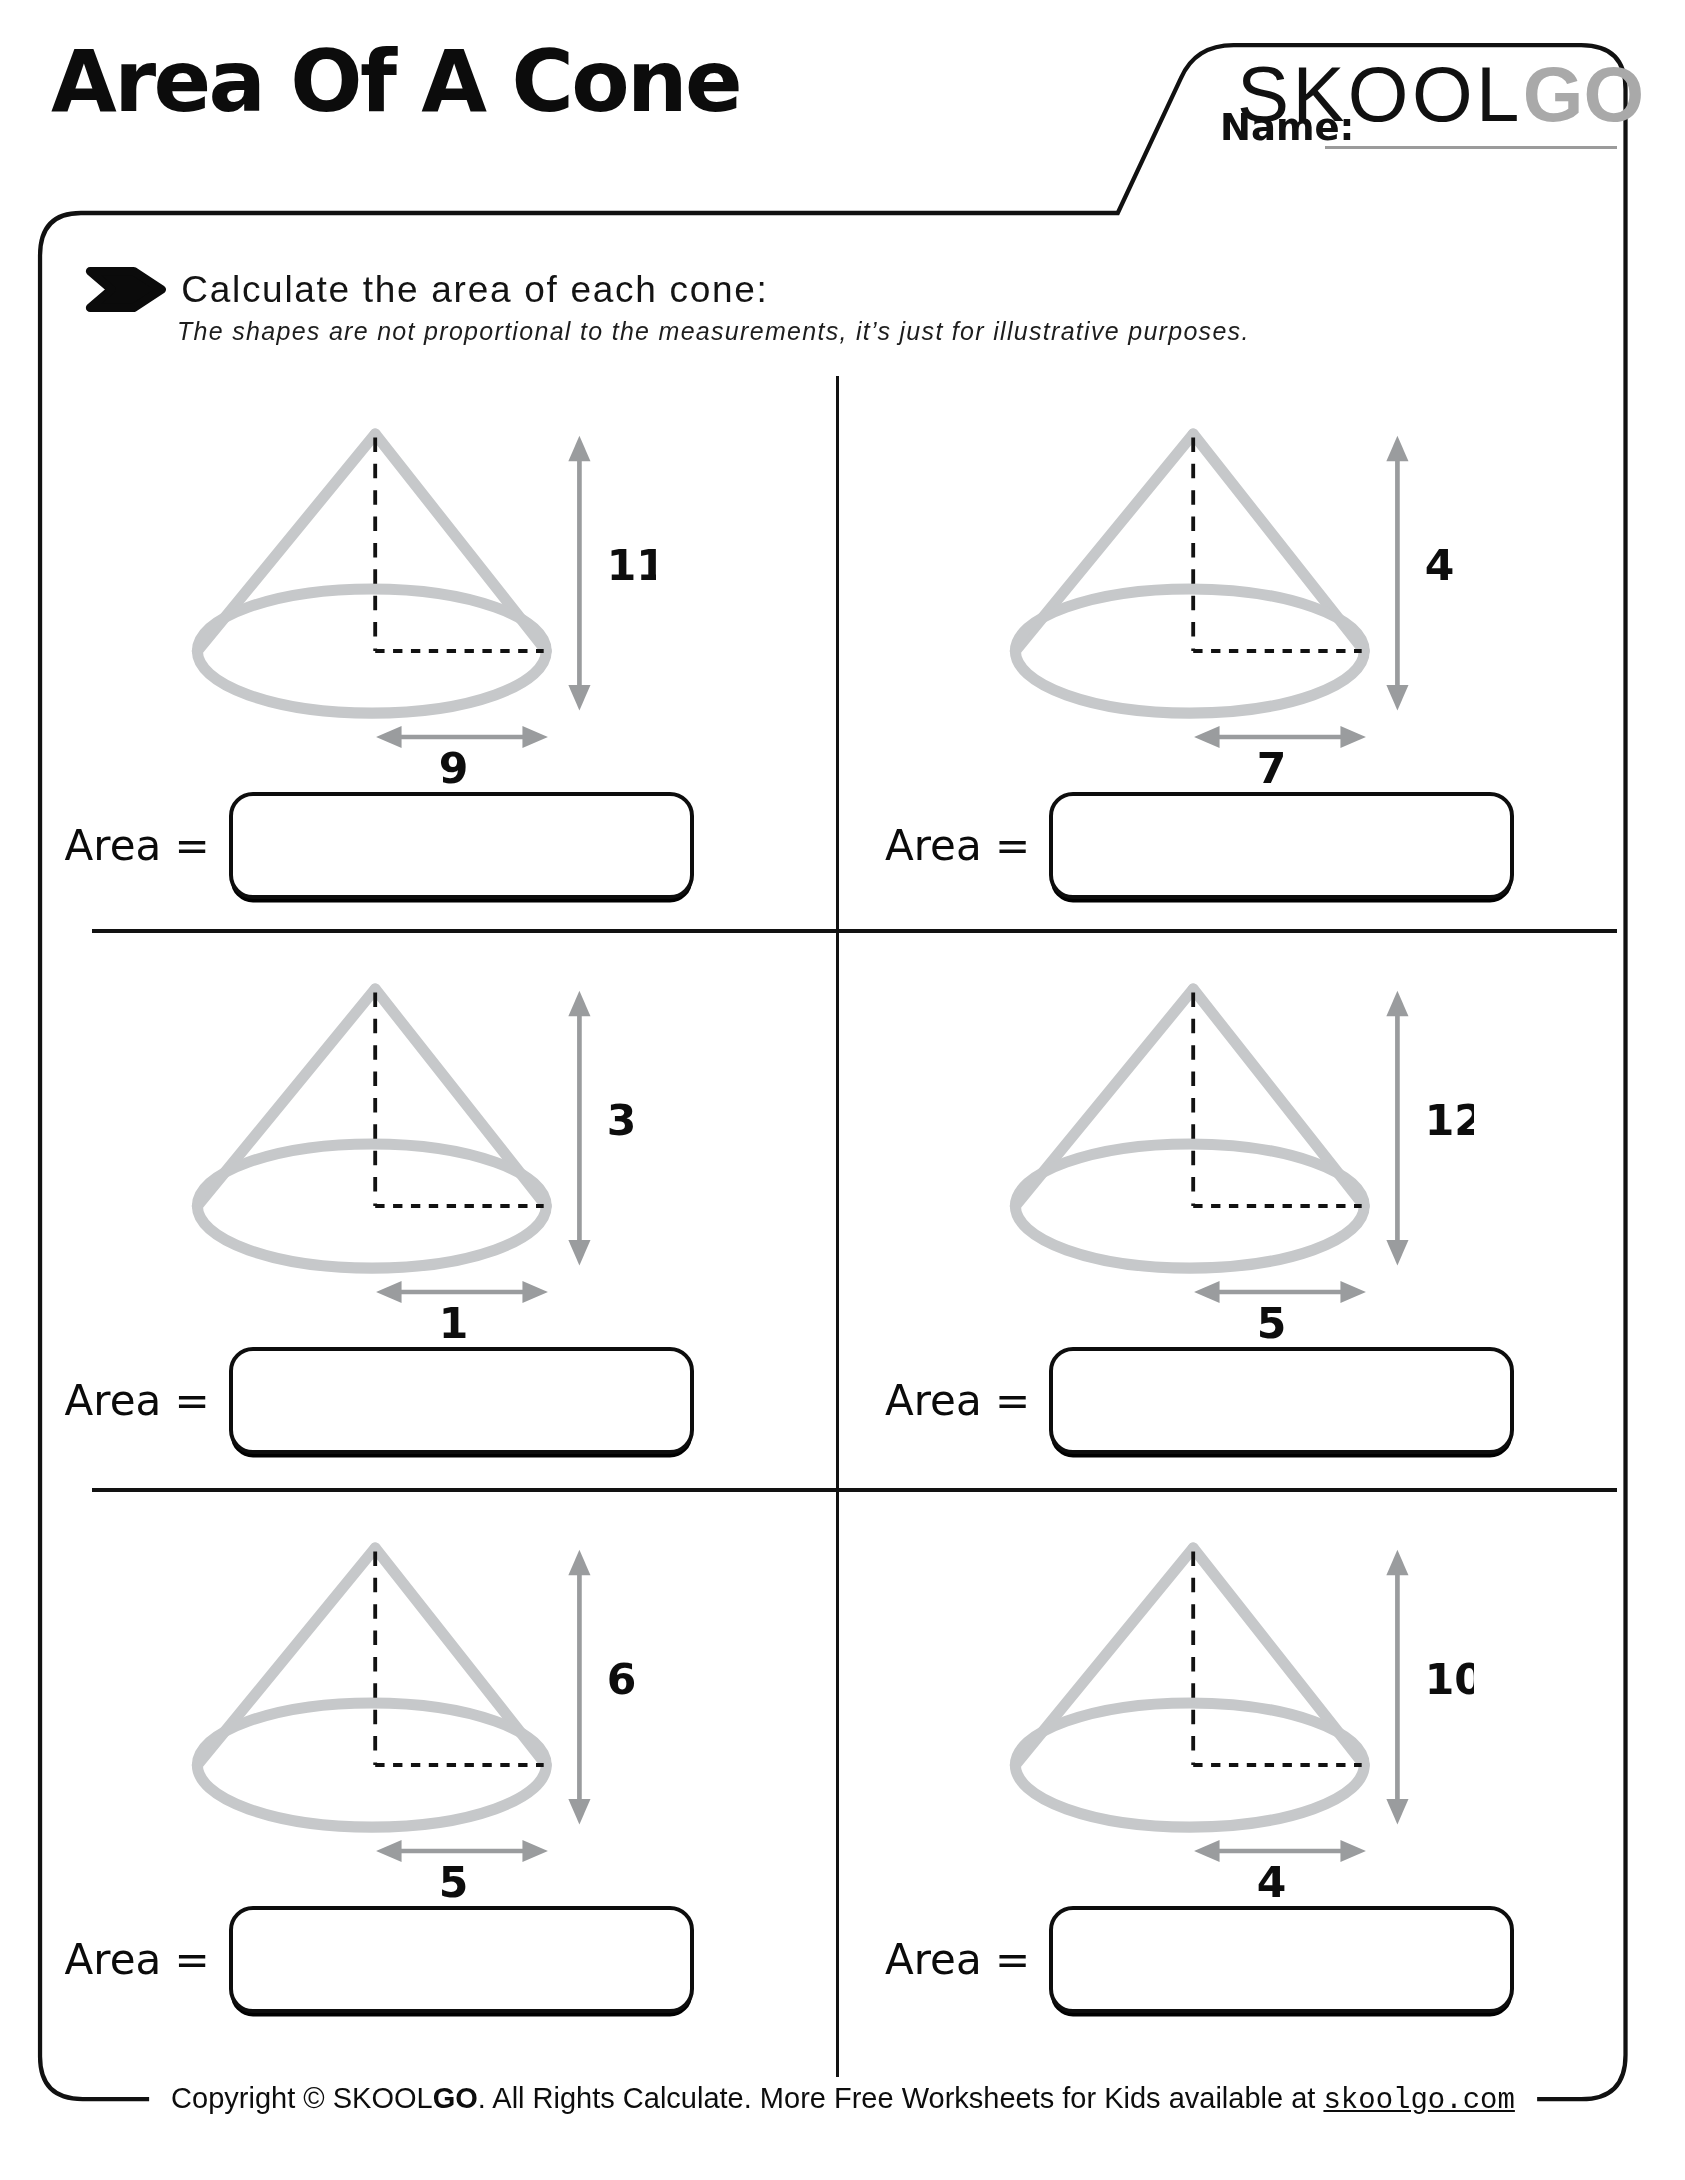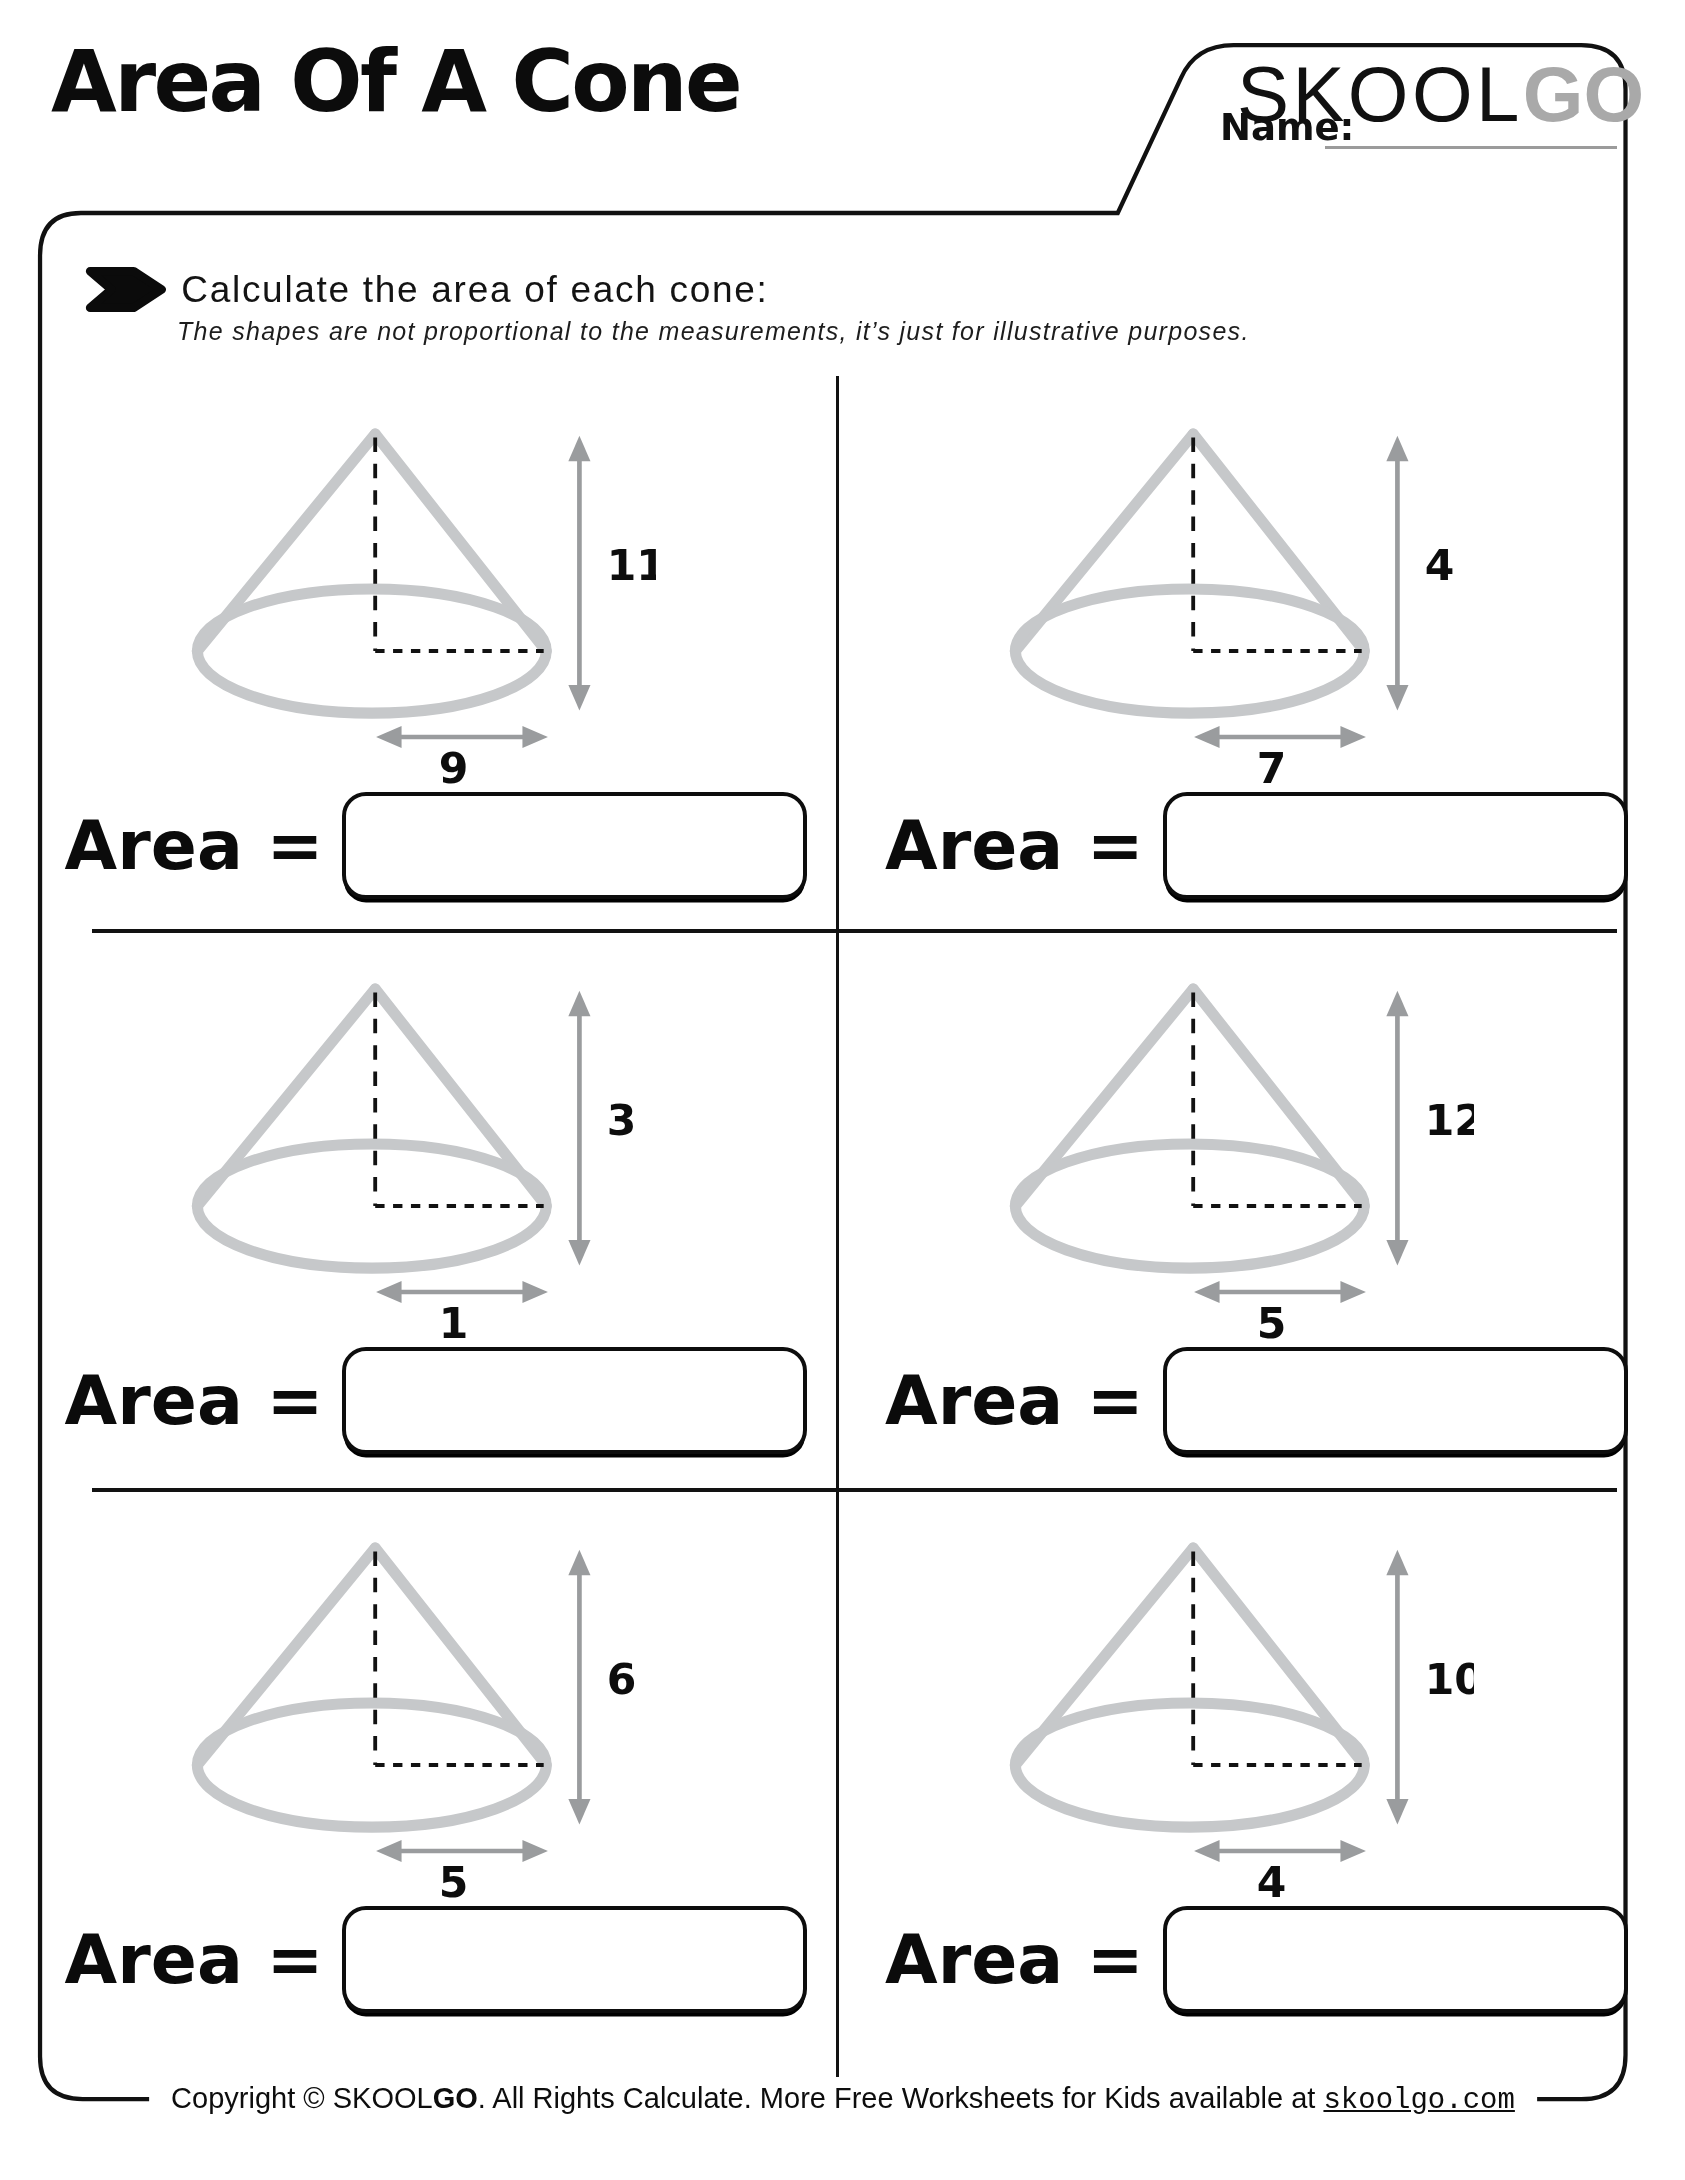--- a/index.html
+++ b/index.html
@@ -34,21 +34,21 @@
   .cell{position:relative;}
   .fig{position:absolute;left:170px;top:39px;}
   .cell:nth-child(even) .fig{left:149px;}
   .cone{stroke:var(--cone-gray,#c6c8ca);stroke-width:13;fill:none;stroke-linecap:round;}
   .dashline{stroke:#121212;stroke-width:4.5;fill:none;}
   .arrow line{stroke:var(--arrow-gray,#9a9c9e);stroke-width:5.5;}
   .arrow polygon{fill:var(--arrow-gray,#9a9c9e);stroke:none;}
   .dim{font-family:"DejaVu Sans",sans-serif;font-size:50px;font-weight:800;fill:#0d0d0d;}
   .arearow{position:absolute;left:49px;top:416px;display:flex;align-items:center;}
   .cell:nth-child(even) .arearow{left:25.6px;}
-  .arealabel{font-size:68px;font-weight:700;color:#0b0b0b;white-space:nowrap;}
+  .arealabel{font-size:42px;font-weight:400;color:#0b0b0b;white-space:nowrap;}
   .answerbox{width:457px;height:99px;margin-left:19px;background:#fff;
              border:4.3px solid #0d0d0d;border-radius:24px;
              box-shadow:0 5.1px 0 -1.7px #000;}
 
   
   .footer{position:absolute;left:50%;top:2077px;transform:translateX(-50%);
           height:43px;line-height:43px;padding:0 22px;background:#fff;z-index:5;
           font-family:"Liberation Sans",sans-serif;font-size:29px;color:#0d0d0d;white-space:nowrap;}
   .footer b{font-weight:700;}
   .footer .link{text-decoration:underline;font-family:Liberation Mono, monospace;}

